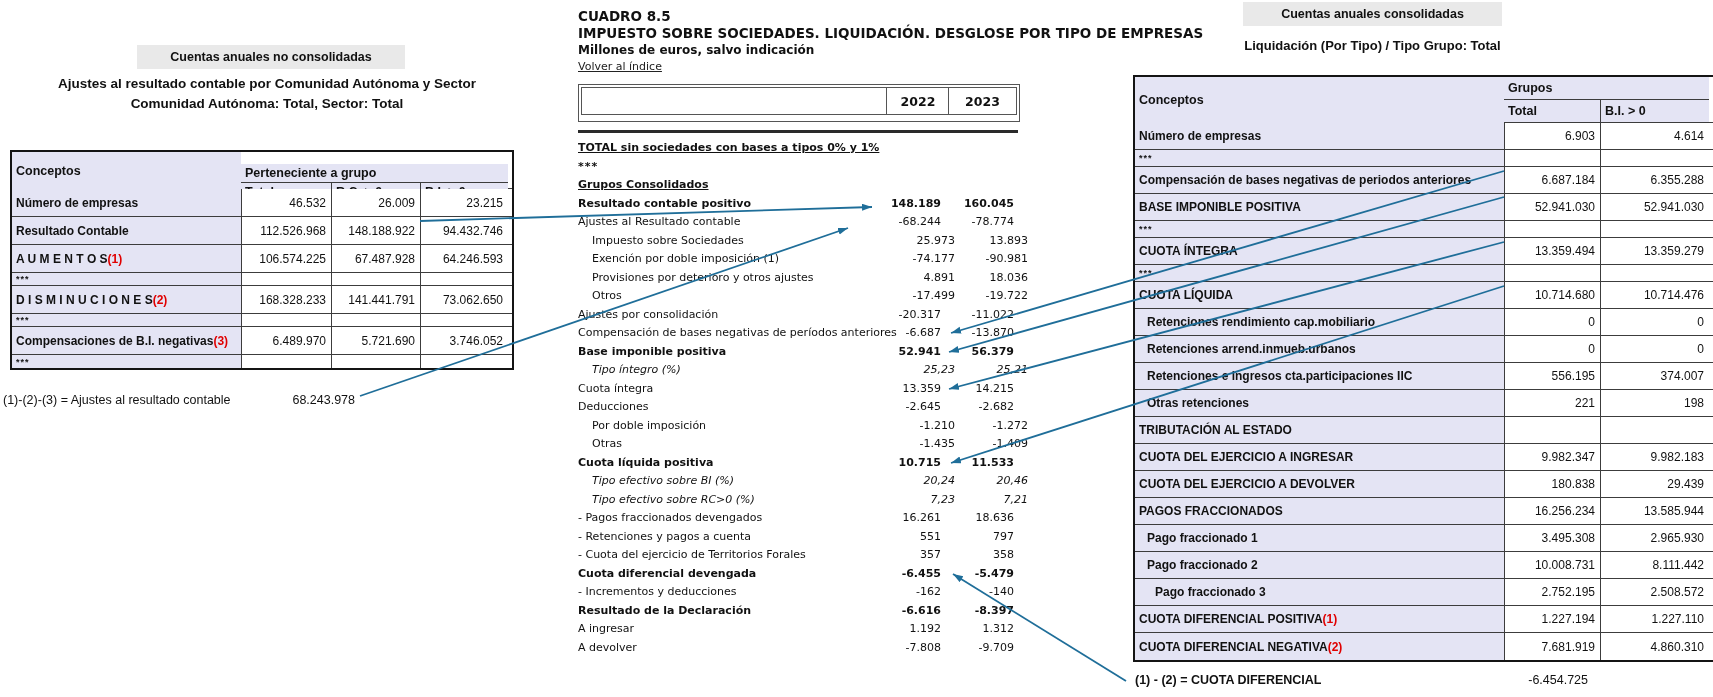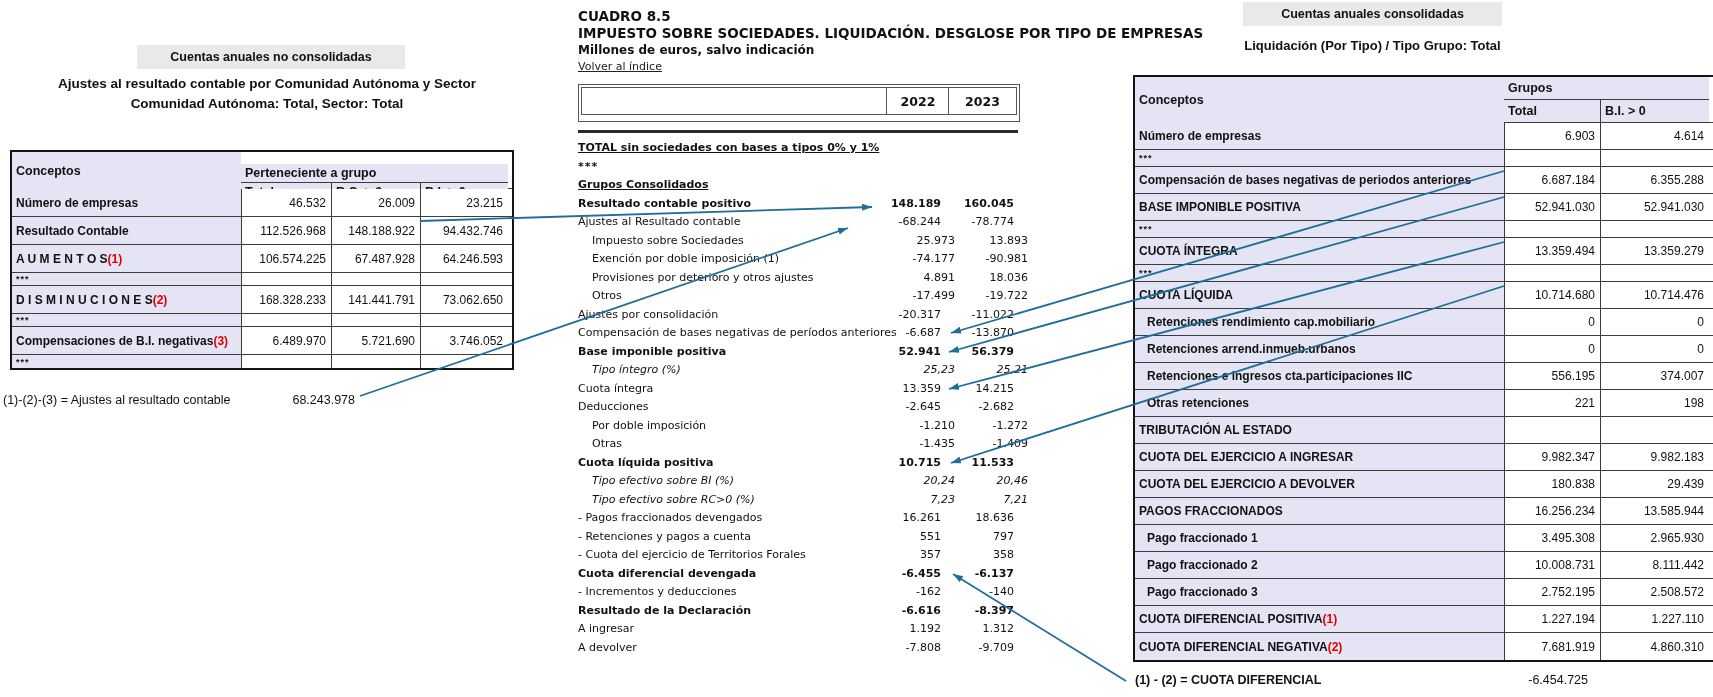--- a/index.html
+++ b/index.html
@@ -154,21 +154,21 @@
       <div class="crow "><span class="clabel">Cuota íntegra</span><span class="cv1">13.359</span><span class="cv2">14.215</span></div>
       <div class="crow "><span class="clabel">Deducciones</span><span class="cv1">-2.645</span><span class="cv2">-2.682</span></div>
       <div class="crow  ind"><span class="clabel">Por doble imposición</span><span class="cv1">-1.210</span><span class="cv2">-1.272</span></div>
       <div class="crow  ind"><span class="clabel">Otras</span><span class="cv1">-1.435</span><span class="cv2">-1.409</span></div>
       <div class="crow b"><span class="clabel">Cuota líquida positiva</span><span class="cv1">10.715</span><span class="cv2">11.533</span></div>
       <div class="crow i ind"><span class="clabel">Tipo efectivo sobre BI (%)</span><span class="cv1">20,24</span><span class="cv2">20,46</span></div>
       <div class="crow i ind"><span class="clabel">Tipo efectivo sobre RC&gt;0 (%)</span><span class="cv1">7,23</span><span class="cv2">7,21</span></div>
       <div class="crow "><span class="clabel">- Pagos fraccionados devengados</span><span class="cv1">16.261</span><span class="cv2">18.636</span></div>
       <div class="crow "><span class="clabel">- Retenciones y pagos a cuenta</span><span class="cv1">551</span><span class="cv2">797</span></div>
       <div class="crow "><span class="clabel">- Cuota del ejercicio de Territorios Forales</span><span class="cv1">357</span><span class="cv2">358</span></div>
-      <div class="crow b"><span class="clabel">Cuota diferencial devengada</span><span class="cv1">-6.455</span><span class="cv2">-6.137</span></div>
+      <div class="crow b"><span class="clabel">Cuota diferencial devengada</span><span class="cv1">-6.455</span><span class="cv2">-5.479</span></div>
       <div class="crow "><span class="clabel">- Incrementos y deducciones</span><span class="cv1">-162</span><span class="cv2">-140</span></div>
       <div class="crow b"><span class="clabel">Resultado de la Declaración</span><span class="cv1">-6.616</span><span class="cv2">-8.397</span></div>
       <div class="crow "><span class="clabel">A ingresar</span><span class="cv1">1.192</span><span class="cv2">1.312</span></div>
       <div class="crow "><span class="clabel">A devolver</span><span class="cv1">-7.808</span><span class="cv2">-9.709</span></div>
     </div>
 </div>
 
 <div class="abs tag" style="left:1243px;top:2px;width:259px;">Cuentas anuales consolidadas</div>
 <div class="abs ttl" style="left:1243px;top:38px;width:259px;font-size:13px;">Liquidación (Por Tipo) / Tipo Grupo: Total</div>
 
@@ -268,21 +268,21 @@
         <div class="bcell first lab" style="width: 369px; padding-left: 12px;">Pago fraccionado 1</div>
         <div class="bcell val" style="width: 96px;">3.495.308</div>
         <div class="bcell val" style="width: 109px;">2.965.930</div>
       </div>
       <div class="brow" style="height: 27px;">
         <div class="bcell first lab" style="width: 369px; padding-left: 12px;">Pago fraccionado 2</div>
         <div class="bcell val" style="width: 96px;">10.008.731</div>
         <div class="bcell val" style="width: 109px;">8.111.442</div>
       </div>
       <div class="brow" style="height: 27px;">
-        <div class="bcell first lab" style="width: 369px; padding-left: 12px;">Pago fraccionado 3</div>
+        <div class="bcell first lab" style="width: 369px; padding-left: 20px;">Pago fraccionado 3</div>
         <div class="bcell val" style="width: 96px;">2.752.195</div>
         <div class="bcell val" style="width: 109px;">2.508.572</div>
       </div>
       <div class="brow" style="height: 27px;">
         <div class="bcell first lab" style="width: 369px;">CUOTA DIFERENCIAL POSITIVA <span class="red">(1)</span></div>
         <div class="bcell val" style="width: 96px;">1.227.194</div>
         <div class="bcell val" style="width: 109px;">1.227.110</div>
       </div>
       <div class="brow" style="height: 27px;">
         <div class="bcell first lab" style="width: 369px;">CUOTA DIFERENCIAL NEGATIVA <span class="red">(2)</span></div>

